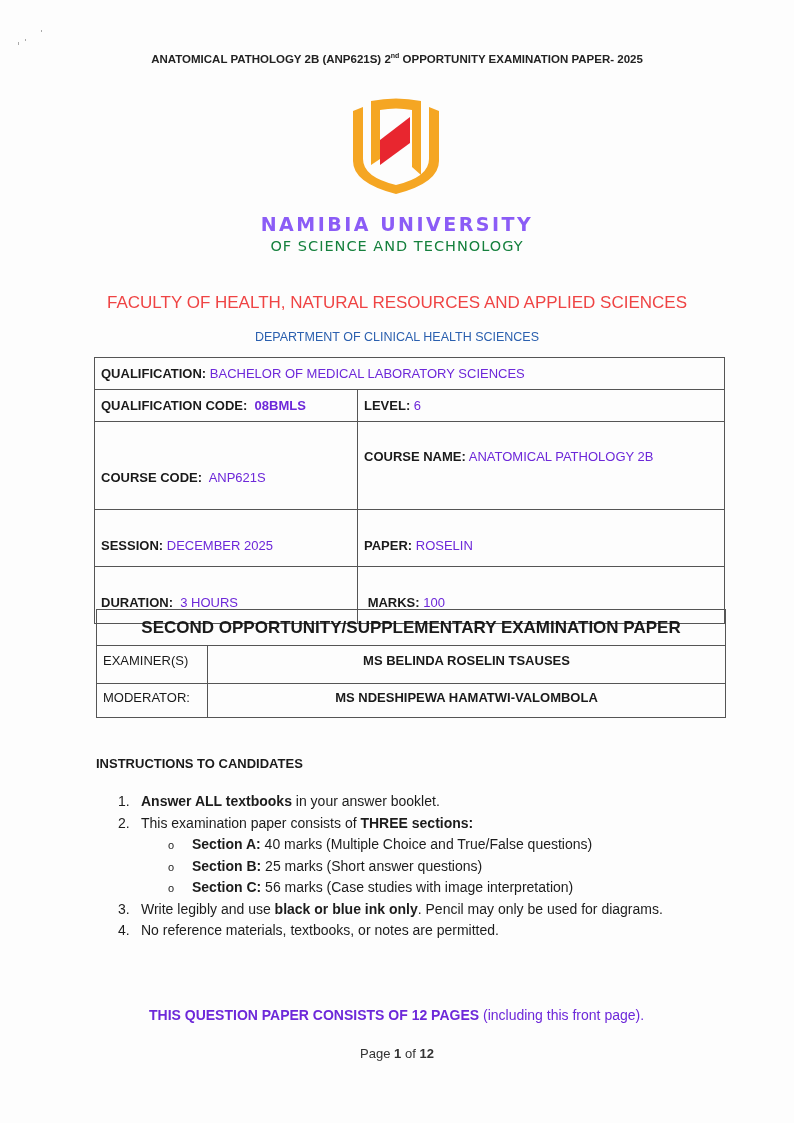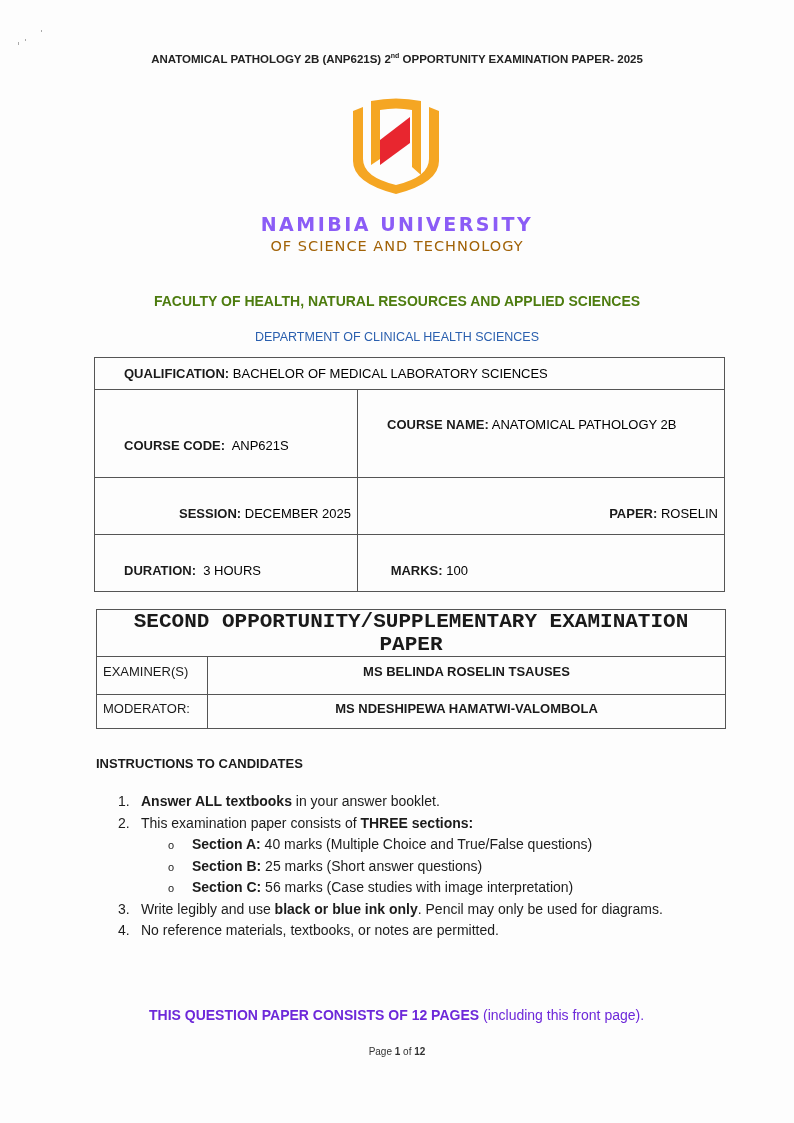--- a/index.html
+++ b/index.html
@@ -2,65 +2,65 @@
 <html><head>
 <meta charset="utf-8">
 <style>
   html, body { margin: 0; padding: 0; }
   body {
     width: 794px; height: 1123px; background: #fdfdfd; position: relative; overflow: hidden;
     font-family: "Liberation Sans", "DejaVu Sans", sans-serif; color: #1a1a1a;
   }
   .abs { position: absolute; }
   .center { left: 0; width: 794px; text-align: center; }
-  .blue { color: #000000; }
+  .blue { color: #6d28d9; }
   .bold { font-weight: bold; }
 
   #header-line { top: 52px; font-size: 11.5px; font-weight: bold; letter-spacing: 0; color: #222; }
   #header-line sup { font-size: 7px; }
 
   #logo { left: 351px; top: 97px; width: 90px; height: 98px; }
 
   #uni-name { top: 213px; font-size: 19px; letter-spacing: 2.5px; font-family: "DejaVu Sans", sans-serif; font-weight: bold; color: #8b5cf6; }
-  #uni-sub { top: 238px; font-size: 14.5px; letter-spacing: 1px; font-family: "DejaVu Sans", sans-serif; color: #a16207; }
+  #uni-sub { top: 238px; font-size: 14.5px; letter-spacing: 1px; font-family: "DejaVu Sans", sans-serif; color: #15803d; }
 
-  #faculty { top: 293px; font-size: 14px; font-weight: bold; color: #4d7c0f; }
+  #faculty { top: 293px; font-size: 17px; font-weight: normal; color: #ef4444; }
   #department { top: 330px; font-size: 12.5px; font-weight: normal; color: #2a5fae; }
 
   table.grid { border-collapse: collapse; position: absolute; }
   table.grid td { border: 1px solid #555; font-size: 13px; padding: 0 6px; vertical-align: middle; }
-  table.grid td .lbl { font-weight: bold; color: #1a1a1a; margin-left: 23px; }
+  table.grid td .lbl { font-weight: bold; color: #1a1a1a; }
 
   #qual-table { left: 94px; top: 357px; width: 631px; }
   #qual-table td { height: 31px; }
   #qual-table tr.r-course td { height: 63px; }
-  #qual-table tr.r-session td { height: 42px; text-align: right; }
+  #qual-table tr.r-session td { height: 42px; }
   #qual-table tr.r-duration td { height: 42px; }
   #qual-table td.c1 { width: 250px; }
   .valign-bottom { padding-top: 24px !important; }
   .valign-top { padding-bottom: 18px !important; }
   .shift-down { padding-top: 14px !important; }
 
   #exam-table { left: 96px; top: 609px; width: 630px; }
   #exam-table td { height: 36px; }
-  #exam-table td.title { text-align: center; font-size: 21px; font-weight: bold; height: 35px; font-family: Liberation Mono, monospace; }
+  #exam-table td.title { text-align: center; font-size: 17px; font-weight: bold; height: 35px; }
   #exam-table td.c1 { width: 98px; font-weight: normal; font-size: 13px; }
   #exam-table td.c2 { text-align: center; font-weight: bold; font-size: 13px; }
   #exam-table tr.r-exam td { vertical-align: top; padding-top: 7px; height: 30px; }
   #exam-table tr.r-mod td { vertical-align: top; padding-top: 6px; height: 27px; }
 
   #instr-title { left: 96px; top: 756px; font-size: 13px; font-weight: bold; }
   #instr-list { left: 118px; top: 791px; width: 600px; font-size: 14px; line-height: 21.5px; color: #1c1c1c; }
   .item { position: relative; padding-left: 23px; }
   .item .num { position: absolute; left: 0; }
   .sub { position: relative; padding-left: 74px; }
   .sub .bullet { position: absolute; left: 50px; font-size: 11px; top: 1px; }
 
   #pages-note { left: 149px; top: 1007px; font-size: 14px; color: #6d28d9; }
-  #page-footer { top: 1046px; font-size: 10px; color: #333; }
+  #page-footer { top: 1046px; font-size: 13px; color: #333; }
 
   .speck { position: absolute; background: #aaa; width: 1px; height: 3px; }
 </style>
 </head>
 <body>
 
 <div class="speck" style="left:18px;top:42px;"></div>
 <div class="speck" style="left:25px;top:39px;height:2px;"></div>
 <div class="speck" style="left:41px;top:30px;height:2px;"></div>
 
@@ -84,20 +84,30 @@
 
 <div id="faculty" class="abs center">FACULTY OF HEALTH, NATURAL RESOURCES AND APPLIED SCIENCES</div>
 <div id="department" class="abs center">DEPARTMENT OF CLINICAL HEALTH SCIENCES</div>
 
 <table id="qual-table" class="grid">
   <tbody>
       <tr>
     <td colspan="2">
       <span class="lbl">QUALIFICATION:</span>
       <span class="blue">BACHELOR OF MEDICAL LABORATORY SCIENCES</span>
+    </td>
+  </tr>
+  <tr>
+    <td class="c1">
+      <span class="lbl">QUALIFICATION CODE:</span>&nbsp;
+      <span class="blue bold">08BMLS</span>
+    </td>
+    <td>
+      <span class="lbl">LEVEL:</span>
+      <span class="blue">6</span>
     </td>
   </tr>
   <tr class="r-course">
     <td class="c1 valign-bottom">
       <span class="lbl">COURSE CODE:</span>&nbsp;
       <span class="blue">ANP621S</span>
     </td>
     <td class="valign-top">
       <span class="lbl">COURSE NAME:</span>
       <span class="blue">ANATOMICAL PATHOLOGY 2B</span>

